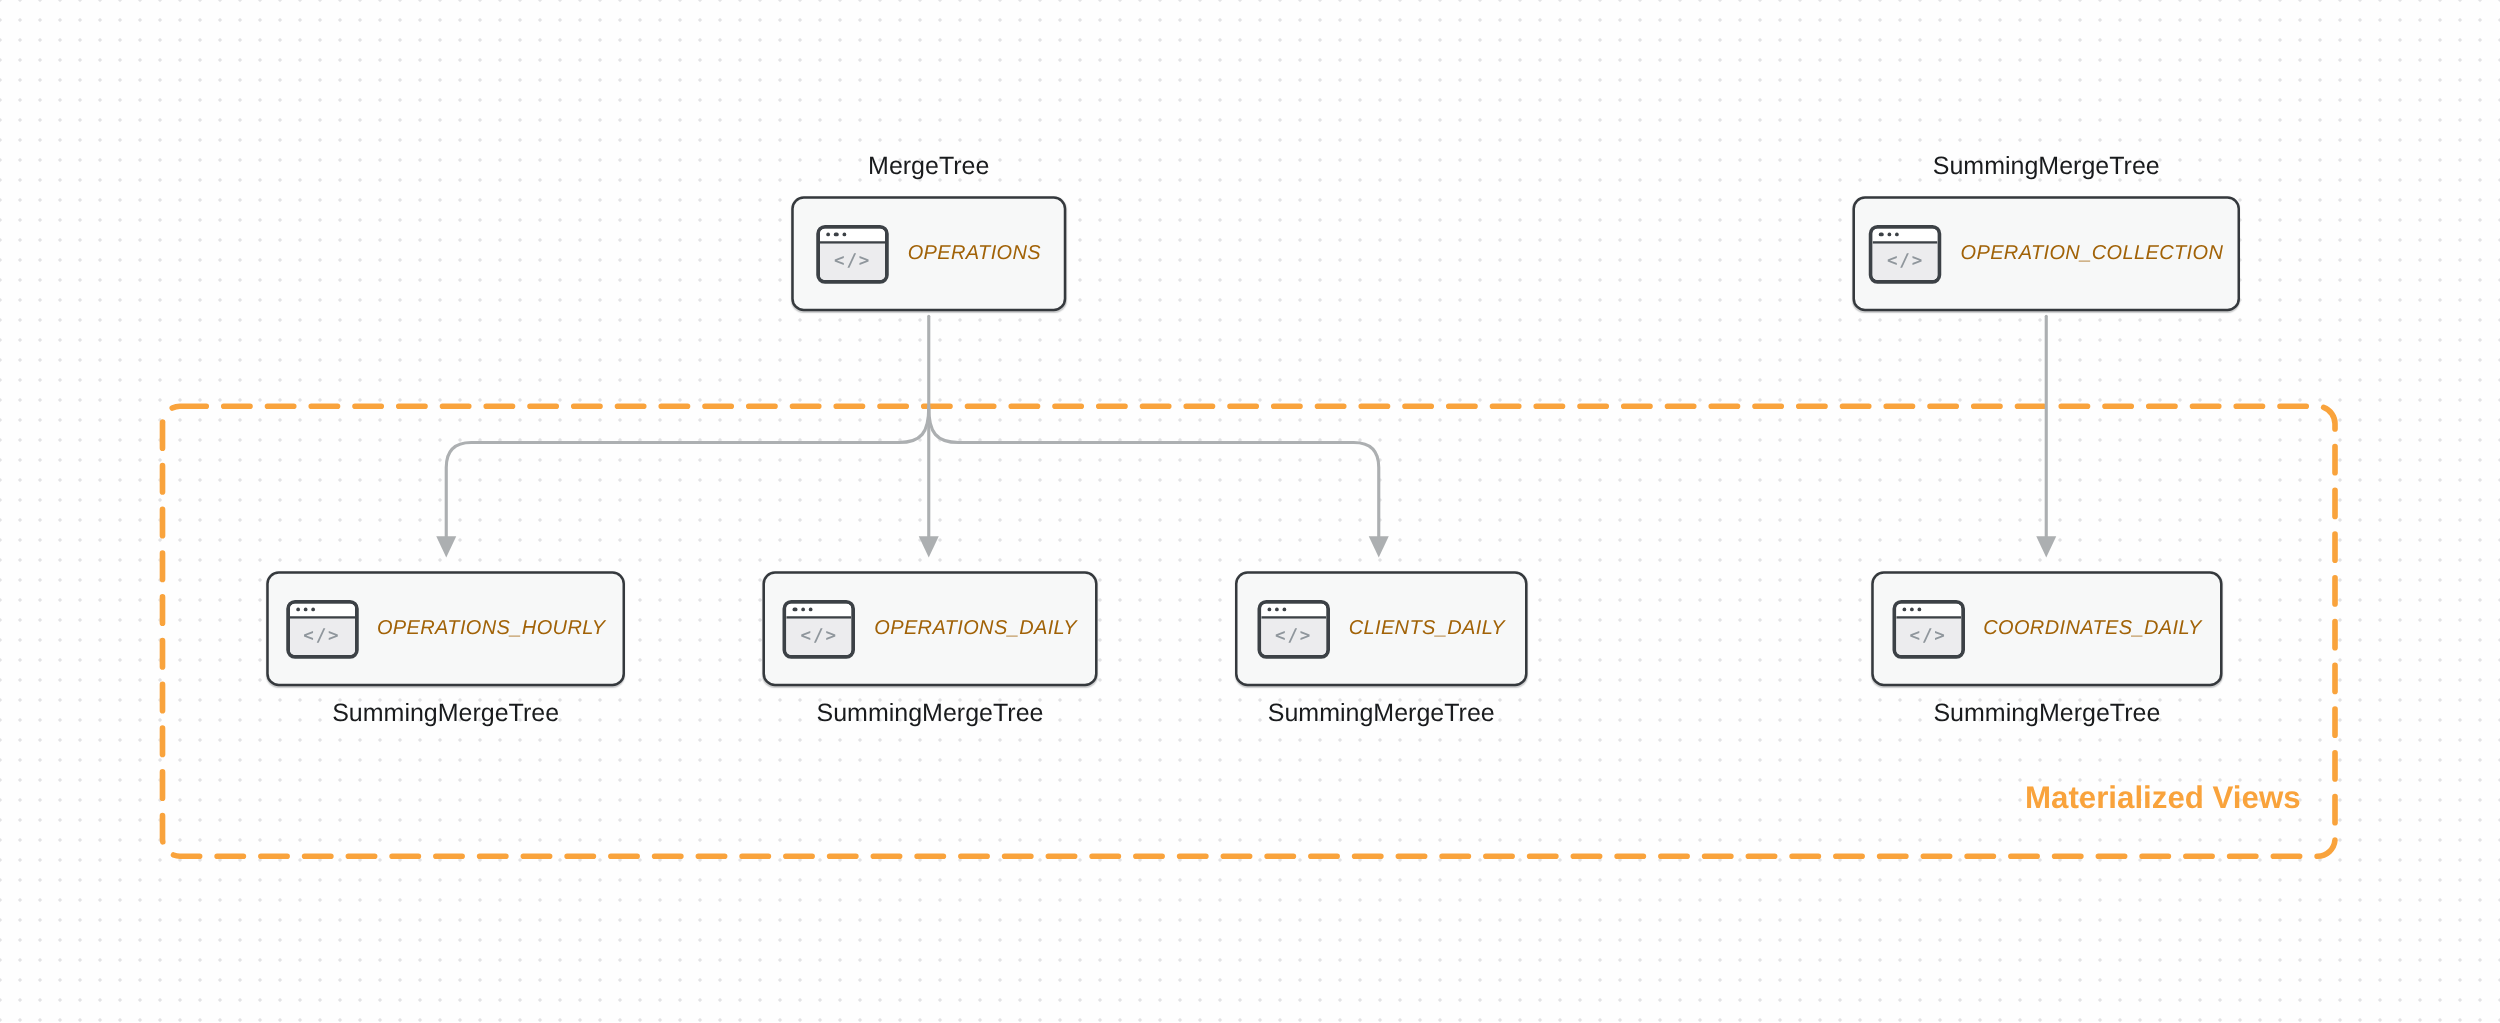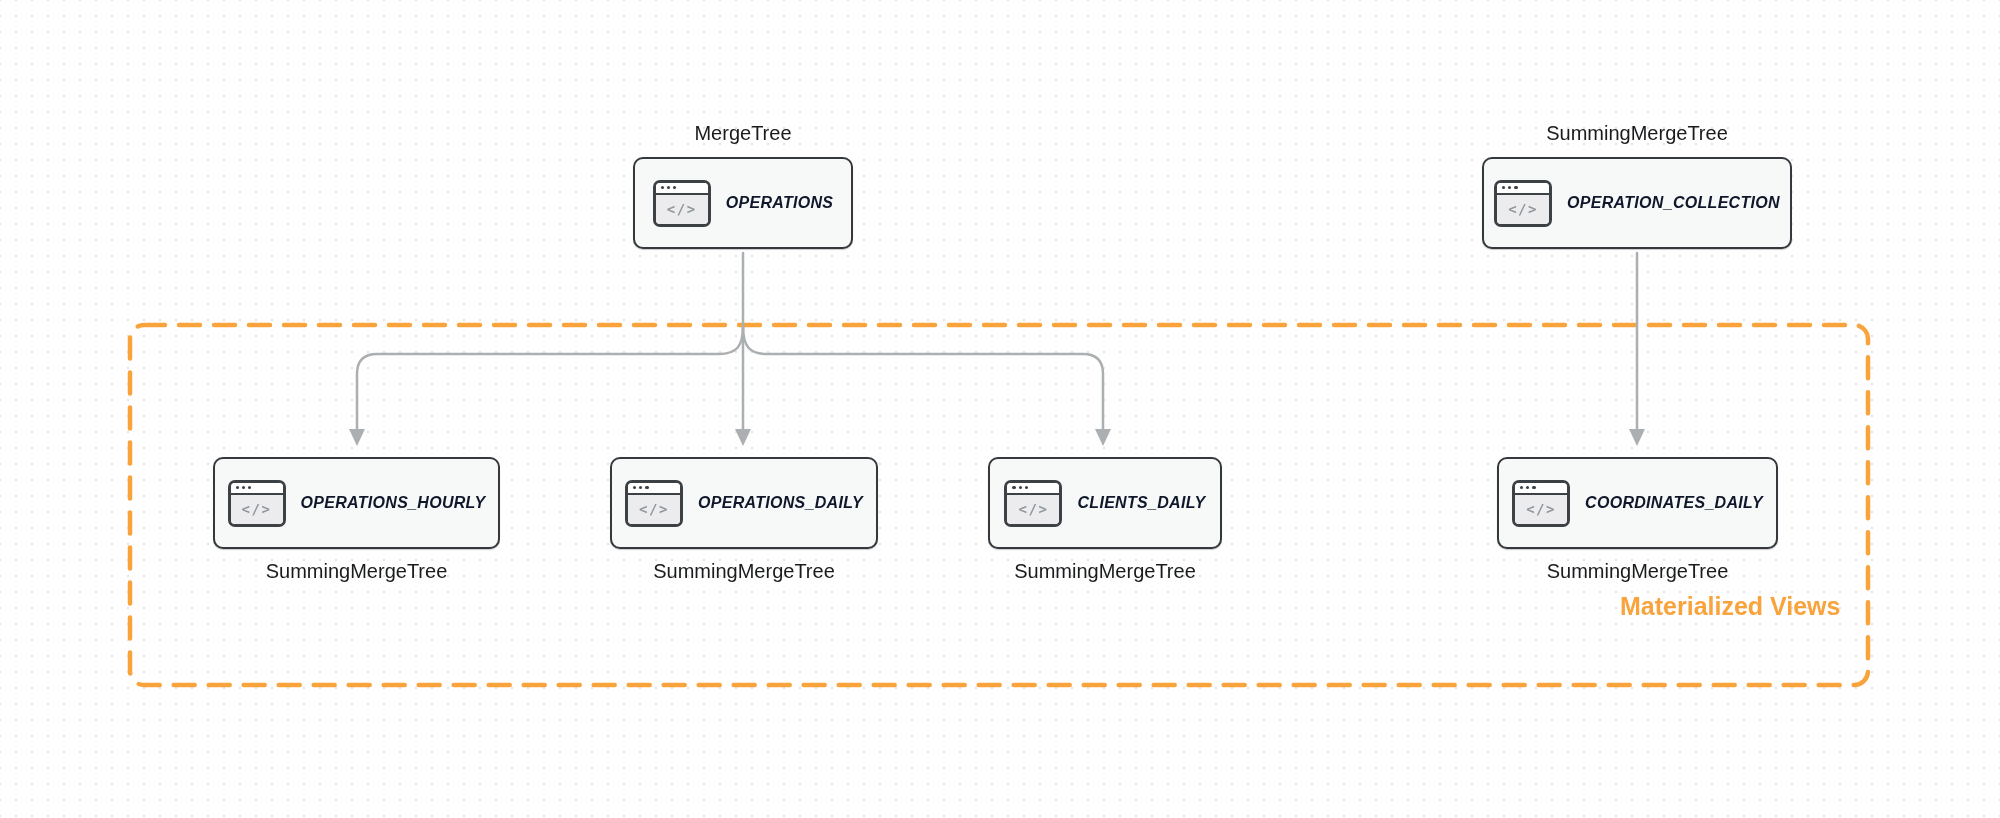--- a/index.html
+++ b/index.html
@@ -33,23 +33,23 @@
     display: flex;
     align-items: center;
     justify-content: center;
     gap: 15px;
     padding: 0 8px;
     box-shadow: 0 1px 1px rgba(40,44,48,0.25);
   }
   .node-label {
     font-style: italic;
     font-size: 16px;
-    font-weight: 700;
+    font-weight: 400;
     letter-spacing: 0.3px;
-    color: #0f172a;
+    color: #a16207;
     white-space: nowrap;
   }
   .win-icon {
     width: 58px;
     height: 47px;
     box-sizing: border-box;
     border: 3px solid #3c4146;
     border-radius: 7px;
     background: #ffffff;
     overflow: hidden;
@@ -86,21 +86,21 @@
     position: absolute;
     height: 20px;
     text-align: center;
     font-size: 20px;
     color: #191b1d;
     white-space: nowrap;
   }
   .group-label {
     position: absolute;
     left: 1620px;
-    top: 592px;
+    top: 624px;
     width: 220px;
     text-align: center;
     font-size: 25px;
     font-weight: 600;
     color: #f9a33c;
     white-space: nowrap;
   }
 </style>
 </head>
 <body>

